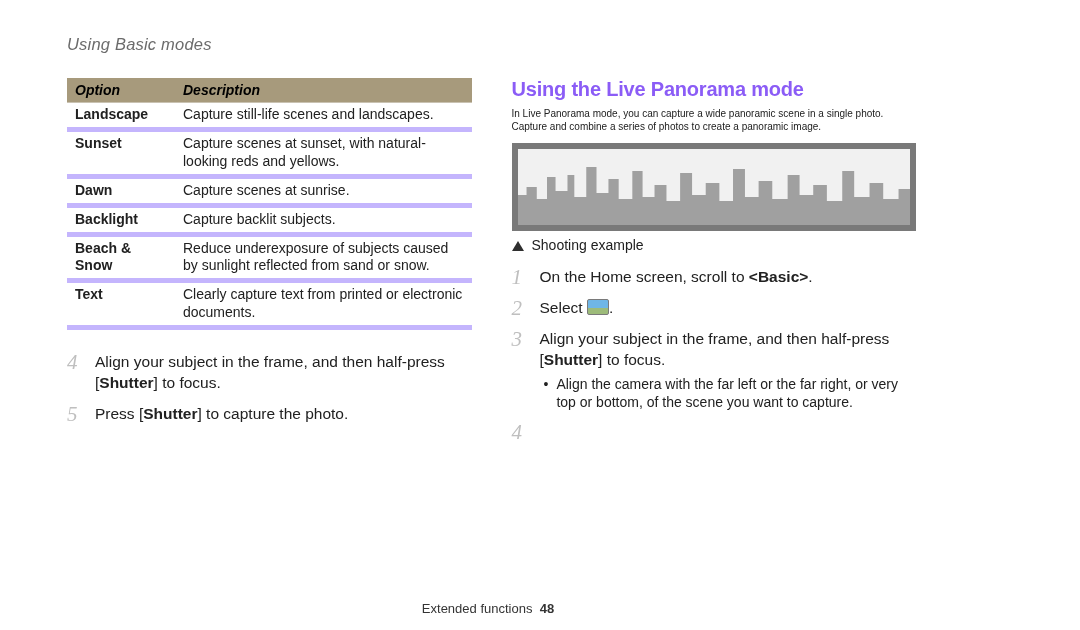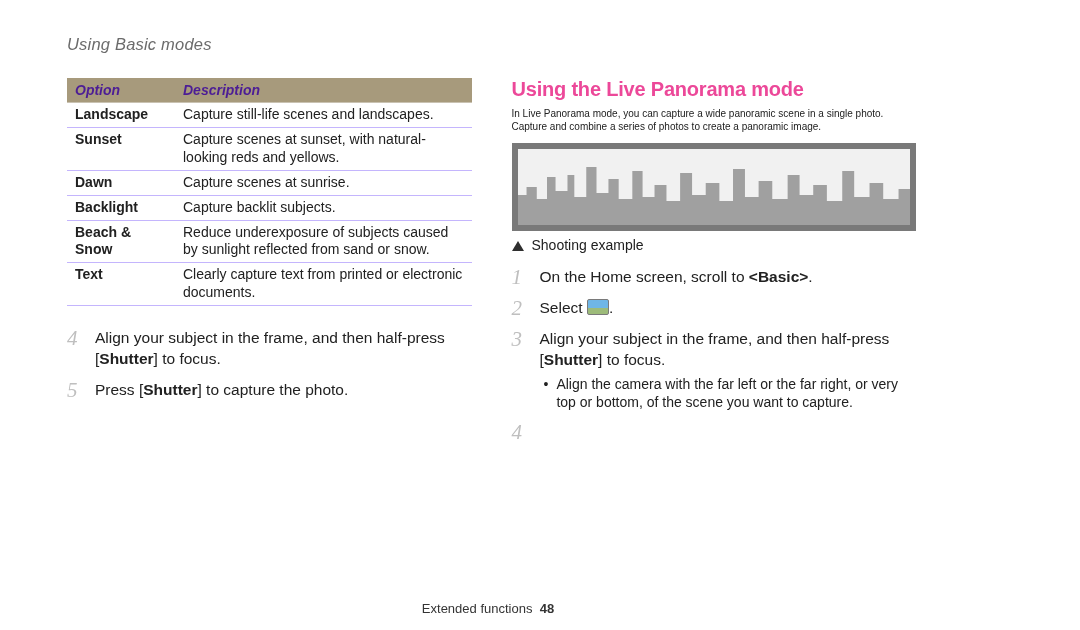--- a/index.html
+++ b/index.html
@@ -37,31 +37,31 @@
     flex: 1;
     min-width: 0;
   }
   table.opt {
     border-collapse: collapse;
     width: 100%;
     font-size: 14px;
   }
   table.opt th {
     background: #a79a7c;
-    color: #4c1d95;
+    color: #000000;
     font-weight: 600;
     text-align: left;
     padding: 4px 8px;
     font-style: italic;
     border-bottom: 1px solid #c9c2b2;
   }
   table.opt th:first-child { width: 92px; }
   table.opt td {
     padding: 3px 8px;
-    border-bottom: 1px solid #c4b5fd;
+    border-bottom: 5px solid #c4b5fd;
     vertical-align: top;
     line-height: 1.28;
   }
   table.opt td.optname {
     font-weight: 700;
     white-space: normal;
   }
   ol.steps {
     list-style: none;
     margin: 22px 0 0 0;
@@ -83,21 +83,21 @@
     line-height: 1;
     width: 14px;
     flex: none;
     font-family: "Georgia", "Times New Roman", serif;
   }
   .bold { font-weight: 700; }
   h2.section {
     margin: 0 0 6px 0;
     font-size: 20px;
     font-weight: 700;
-    color: #ec4899;
+    color: #8b5cf6;
     letter-spacing: -0.2px;
   }
   p.intro {
     margin: 0 0 10px 0;
     font-size: 10px;
     line-height: 1.32;
   }
   .pano-wrap {
     width: 100%;
     background: #797979;

